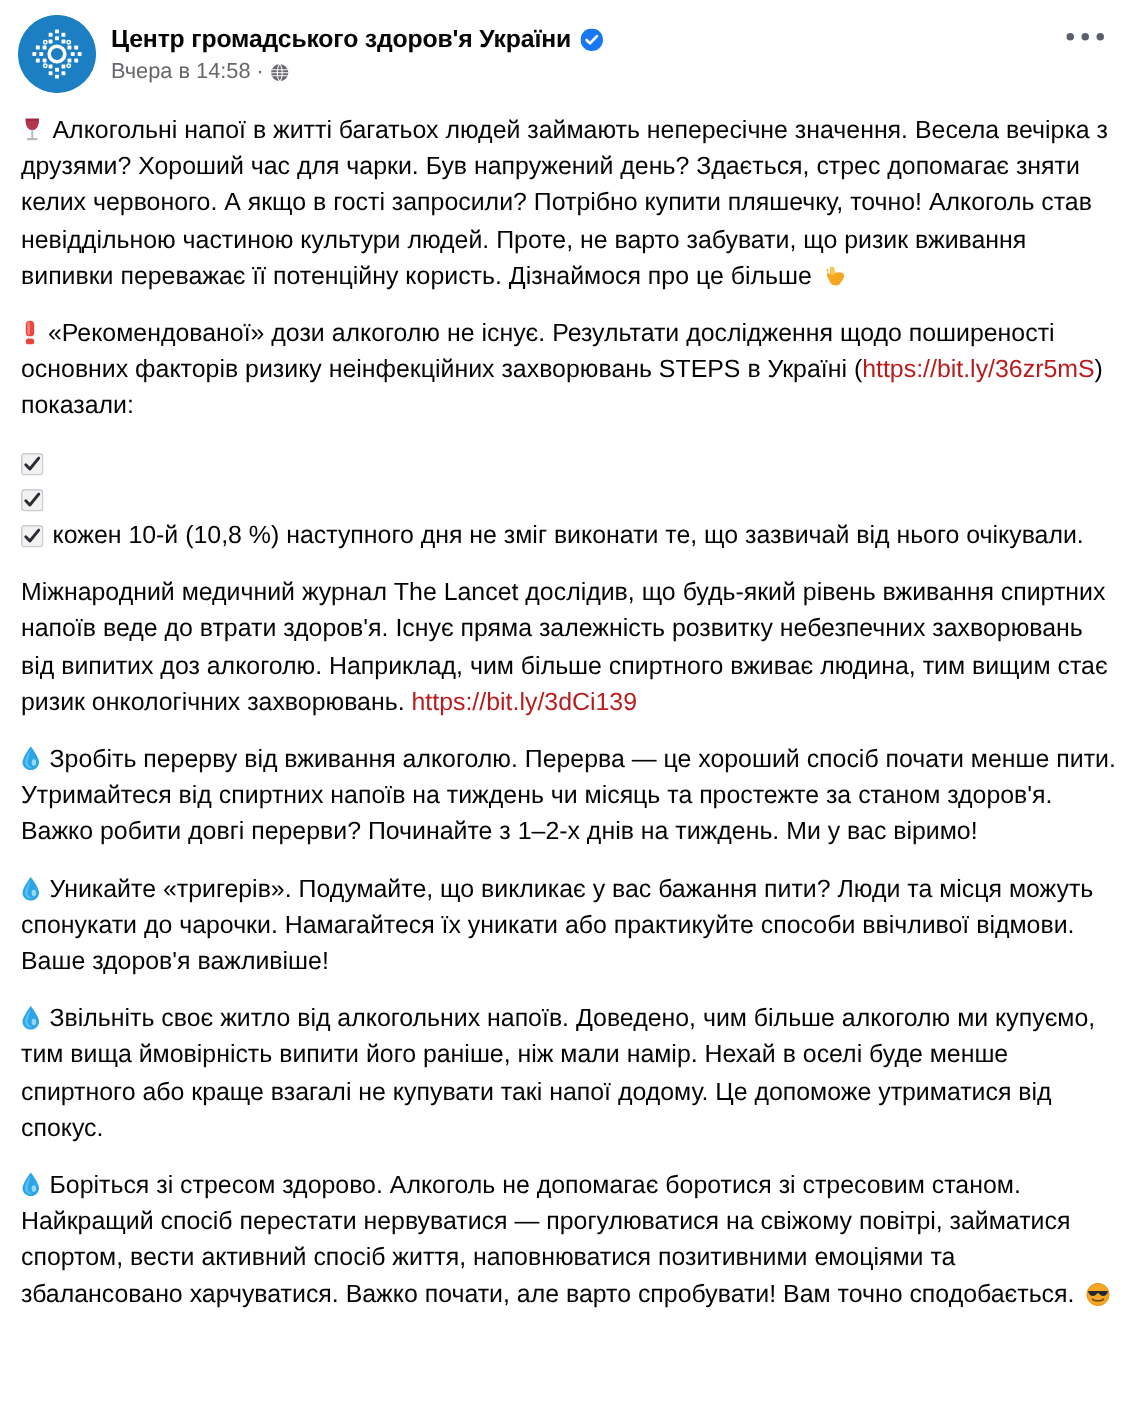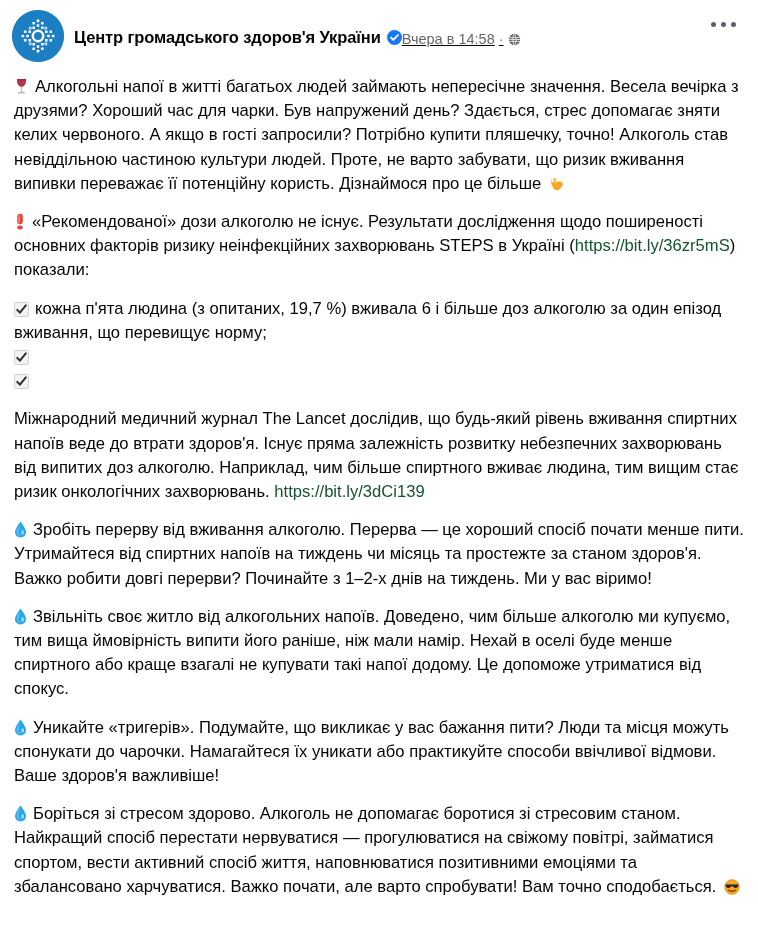--- a/index.html
+++ b/index.html
@@ -44,20 +44,21 @@
   .avatar svg {
     display: block;
     width: 52px;
     height: 52px;
   }
 
   .header-text {
     margin-left: 10px;
     padding-top: 1px;
     display: flex;
+    flex-direction: column;
     justify-content: center;
     min-height: 52px;
   }
 
   .page-name-row {
     display: flex;
     align-items: center;
     line-height: 19px;
   }
 
@@ -74,21 +75,20 @@
     align-items: center;
     margin-left: 6px;
   }
   .verified-badge svg { display:block; }
 
   .meta-row {
     display: flex;
     align-items: center;
     margin-top: 4px;
     line-height: 17px;
-    text-decoration: underline;
   }
 
   .timestamp {
     font-size: 14.5px;
     color: #65676B;
     white-space: nowrap;
   }
 
   .meta-sep {
     font-size: 14.5px;
@@ -128,21 +128,21 @@
   .para {
     margin: 0 0 14px 0;
     word-wrap: break-word;
   }
   .para.tight {
     margin-bottom: 0;
   }
   .para:last-child { margin-bottom: 0; }
 
   .link {
-    color: #14532d;
+    color: #b91c1c;
     text-decoration: none;
     cursor: pointer;
   }
 
   
   .ico {
     display: inline-block;
     vertical-align: -3px;
     margin-right: 6px;
   }
@@ -260,39 +260,39 @@
         </svg>
       </span><span>«Рекомендованої» дози алкоголю не існує. Результати дослідження щодо поширеності основних факторів ризику неінфекційних захворювань STEPS в Україні (</span><a class="link" href="#">https://bit.ly/36zr5mS</a><span>) показали:</span>
     </p>
 
     <p class="para tight">
       <span class="ico">
         <svg width="15" height="15" viewBox="0 0 16 16" xmlns="http://www.w3.org/2000/svg">
           <rect x="0.5" y="0.5" width="15" height="15" rx="2.4" fill="#f2f2f2" stroke="#c9ccd1" stroke-width="1"></rect>
           <path d="M3.4 8.4 L6.3 11.4 L12.6 3.6" fill="none" stroke="#2b2d32" stroke-width="2.1" stroke-linecap="round" stroke-linejoin="round"></path>
         </svg>
-      </span><span>кожна п'ята людина (з опитаних, 19,7 %) вживала 6 і більше доз алкоголю за один епізод вживання, що перевищує норму;</span>
+      </span>
     </p>
 
     <p class="para tight">
       <span class="ico">
         <svg width="15" height="15" viewBox="0 0 16 16" xmlns="http://www.w3.org/2000/svg">
           <rect x="0.5" y="0.5" width="15" height="15" rx="2.4" fill="#f2f2f2" stroke="#c9ccd1" stroke-width="1"></rect>
           <path d="M3.4 8.4 L6.3 11.4 L12.6 3.6" fill="none" stroke="#2b2d32" stroke-width="2.1" stroke-linecap="round" stroke-linejoin="round"></path>
         </svg>
       </span>
     </p>
 
     <p class="para">
       <span class="ico">
         <svg width="15" height="15" viewBox="0 0 16 16" xmlns="http://www.w3.org/2000/svg">
           <rect x="0.5" y="0.5" width="15" height="15" rx="2.4" fill="#f2f2f2" stroke="#c9ccd1" stroke-width="1"></rect>
           <path d="M3.4 8.4 L6.3 11.4 L12.6 3.6" fill="none" stroke="#2b2d32" stroke-width="2.1" stroke-linecap="round" stroke-linejoin="round"></path>
         </svg>
-      </span>
+      </span><span>кожен 10-й (10,8 %) наступного дня не зміг виконати те, що зазвичай від нього очікували.</span>
     </p>
 
     <p class="para">
       <span>Міжнародний медичний журнал The Lancet дослідив, що будь-який рівень вживання спиртних напоїв веде до втрати здоров'я. Існує пряма залежність розвитку небезпечних захворювань від випитих доз алкоголю. Наприклад, чим більше спиртного вживає людина, тим вищим стає ризик онкологічних захворювань. </span><a class="link" href="#">https://bit.ly/3dCi139</a>
     </p>
 
 
     <p class="para">
       <span class="ico">
         <svg width="13" height="17" viewBox="0 0 13 17" xmlns="http://www.w3.org/2000/svg">
@@ -303,31 +303,31 @@
       </span><span>Зробіть перерву від вживання алкоголю. Перерва — це хороший спосіб почати менше пити. Утримайтеся від спиртних напоїв на тиждень чи місяць та простежте за станом здоров'я. Важко робити довгі перерви? Починайте з 1–2-х днів на тиждень. Ми у вас віримо!</span>
     </p>
 
     <p class="para">
       <span class="ico">
         <svg width="13" height="17" viewBox="0 0 13 17" xmlns="http://www.w3.org/2000/svg">
           <path d="M6.5 0.6 C6.5 0.6 1 7.6 1 11.2 C1 14.2 3.5 16.4 6.5 16.4 C9.5 16.4 12 14.2 12 11.2 C12 7.6 6.5 0.6 6.5 0.6 Z" fill="#2ba4e8"></path>
           <path d="M6.5 2.6 C6.5 2.6 2.6 8 2.6 11.1 C2.6 13.4 4.4 15 6.5 15 C7 15 7.4 14.9 7.8 14.8 C5.4 14.2 4.1 12.3 4.6 9.9 C4.9 8.3 5.7 6.1 6.5 2.6 Z" fill="#55c0f2"></path>
           <ellipse cx="8.6" cy="11.4" rx="1.5" ry="2.2" fill="#b7e5fb" opacity="0.8"></ellipse>
         </svg>
-      </span><span>Звільніть своє житло від алкогольних напоїв. Доведено, чим більше алкоголю ми купуємо, тим вища ймовірність випити його раніше, ніж мали намір. Нехай в оселі буде менше спиртного або краще взагалі не купувати такі напої додому. Це допоможе утриматися від спокус.</span>
+      </span><span>Уникайте «тригерів». Подумайте, що викликає у вас бажання пити? Люди та місця можуть спонукати до чарочки. Намагайтеся їх уникати або практикуйте способи ввічливої відмови. Ваше здоров'я важливіше!</span>
     </p>
 
     <p class="para">
       <span class="ico">
         <svg width="13" height="17" viewBox="0 0 13 17" xmlns="http://www.w3.org/2000/svg">
           <path d="M6.5 0.6 C6.5 0.6 1 7.6 1 11.2 C1 14.2 3.5 16.4 6.5 16.4 C9.5 16.4 12 14.2 12 11.2 C12 7.6 6.5 0.6 6.5 0.6 Z" fill="#2ba4e8"></path>
           <path d="M6.5 2.6 C6.5 2.6 2.6 8 2.6 11.1 C2.6 13.4 4.4 15 6.5 15 C7 15 7.4 14.9 7.8 14.8 C5.4 14.2 4.1 12.3 4.6 9.9 C4.9 8.3 5.7 6.1 6.5 2.6 Z" fill="#55c0f2"></path>
           <ellipse cx="8.6" cy="11.4" rx="1.5" ry="2.2" fill="#b7e5fb" opacity="0.8"></ellipse>
         </svg>
-      </span><span>Уникайте «тригерів». Подумайте, що викликає у вас бажання пити? Люди та місця можуть спонукати до чарочки. Намагайтеся їх уникати або практикуйте способи ввічливої відмови. Ваше здоров'я важливіше!</span>
+      </span><span>Звільніть своє житло від алкогольних напоїв. Доведено, чим більше алкоголю ми купуємо, тим вища ймовірність випити його раніше, ніж мали намір. Нехай в оселі буде менше спиртного або краще взагалі не купувати такі напої додому. Це допоможе утриматися від спокус.</span>
     </p>
 
     <p class="para">
       <span class="ico">
         <svg width="13" height="17" viewBox="0 0 13 17" xmlns="http://www.w3.org/2000/svg">
           <path d="M6.5 0.6 C6.5 0.6 1 7.6 1 11.2 C1 14.2 3.5 16.4 6.5 16.4 C9.5 16.4 12 14.2 12 11.2 C12 7.6 6.5 0.6 6.5 0.6 Z" fill="#2ba4e8"></path>
           <path d="M6.5 2.6 C6.5 2.6 2.6 8 2.6 11.1 C2.6 13.4 4.4 15 6.5 15 C7 15 7.4 14.9 7.8 14.8 C5.4 14.2 4.1 12.3 4.6 9.9 C4.9 8.3 5.7 6.1 6.5 2.6 Z" fill="#55c0f2"></path>
           <ellipse cx="8.6" cy="11.4" rx="1.5" ry="2.2" fill="#b7e5fb" opacity="0.8"></ellipse>
         </svg>
       </span><span>Боріться зі стресом здорово. Алкоголь не допомагає боротися зі стресовим станом. Найкращий спосіб перестати нервуватися — прогулюватися на свіжому повітрі, займатися спортом, вести активний спосіб життя, наповнюватися позитивними емоціями та збалансовано харчуватися. Важко почати, але варто спробувати! Вам точно сподобається. </span><span class="ico-tail">

